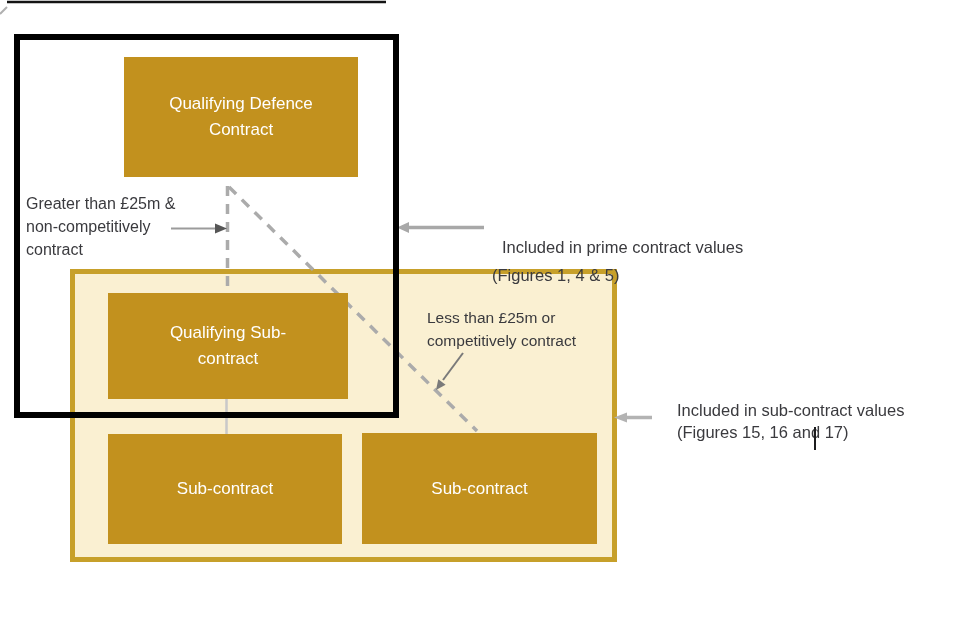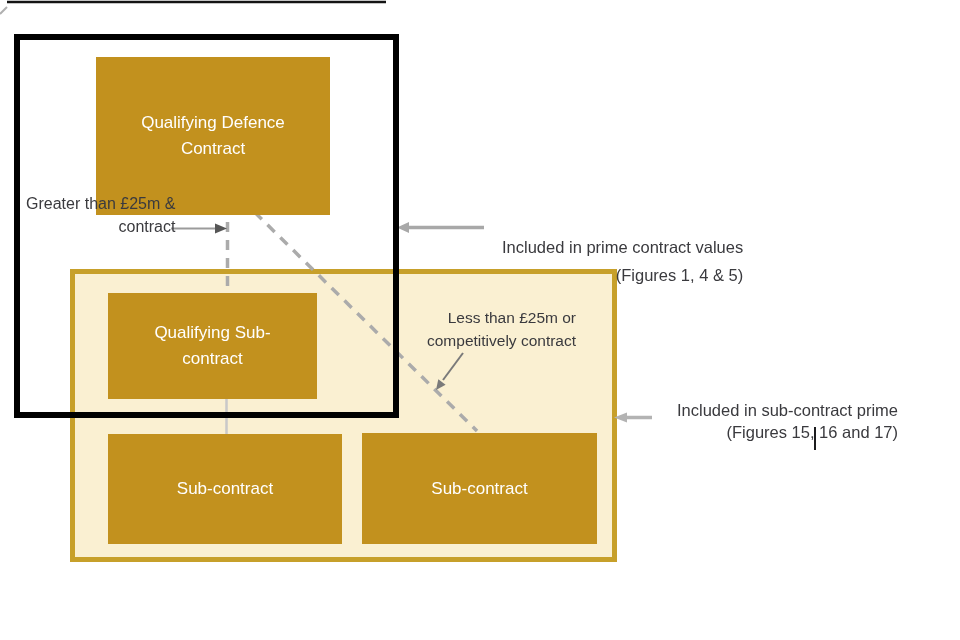--- a/index.html
+++ b/index.html
@@ -28,25 +28,25 @@
   .black-frame{
     position:absolute;left:14px;top:34px;width:385px;height:384px;
     border:6px solid var(--frame-black);box-sizing:border-box;background:transparent;
   }
   .overlay{position:absolute;left:0;top:0;width:960px;height:640px;pointer-events:none;}
   .gold-box{
     position:absolute;background:var(--gold);color:var(--box-text);
     display:flex;flex-direction:column;align-items:center;justify-content:center;
     text-align:center;font-size:17px;line-height:26px;
   }
-  .box-qdc{left:96px;top:57px;width:234px;height:158px;text-align:center;}
-  .box-qsc{left:108px;top:293px;width:209px;height:106px;}
+  .box-qdc{left:124px;top:57px;width:234px;height:120px;text-align:center;}
+  .box-qsc{left:108px;top:293px;width:240px;height:106px;}
   .box-sub-left{left:108px;top:434px;width:234px;height:110px;}
   .box-sub-right{left:362px;top:433px;width:235px;height:111px;}
-  .label{position:absolute;color:var(--label-text);text-align:right;}
+  .label{position:absolute;color:var(--label-text);}
   .label-greater{left:26px;top:192px;font-size:16px;line-height:23px;}
   .label-prime{left:492px;top:197px;font-size:16.5px;line-height:28px;}
   .label-prime .line-0{padding-left:10px;margin-top:36px;}
   .label-less{left:427px;top:306px;font-size:15.5px;line-height:23px;}
   .label-subvalues{left:677px;top:399px;font-size:16.5px;line-height:22px;}
   .cursor-artifact{position:absolute;left:814px;top:427px;width:2px;height:23px;background:#1c1c1e;}
   
   .dash{stroke:var(--dash-gray);stroke-width:3.5;stroke-dasharray:10 8;fill:none;}
   .lightline{stroke:var(--light-connector);stroke-width:2.5;fill:none;}
   .arrowline-lg{stroke:var(--arrow-gray);stroke-width:3.5;}
@@ -101,33 +101,34 @@
   </div>
   <div class="gold-box box-sub-left">
     <div>Sub-contract</div>
   </div>
   <div class="gold-box box-sub-right">
     <div>Sub-contract</div>
   </div>
 
   <div class="label label-greater">
     <div class="line-0">Greater than £25m &amp;</div>
+    <div class="line-1">non-competitively</div>
     <div class="line-2">contract</div>
   </div>
 
   <div class="label label-prime">
     <div class="line-0">Included in prime contract values</div>
     <div class="line-1">(Figures 1, 4 &amp; 5)</div>
   </div>
 
   <div class="label label-less">
     <div class="line-0">Less than £25m or</div>
     <div class="line-1">competitively contract</div>
   </div>
 
   <div class="label label-subvalues">
-    <div class="line-0">Included in sub-contract prime</div>
+    <div class="line-0">Included in sub-contract values</div>
     <div class="line-1">(Figures 15, 16 and 17)</div>
   </div>
 
   <div class="cursor-artifact"></div>
 
 </div>
 
 </body></html>

